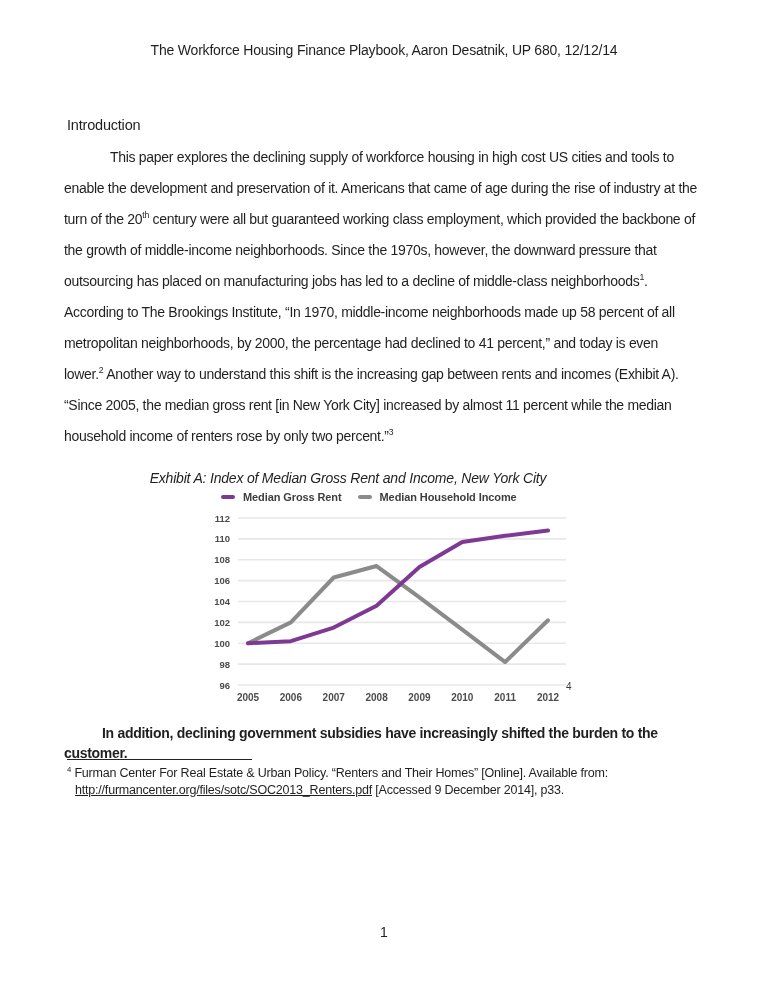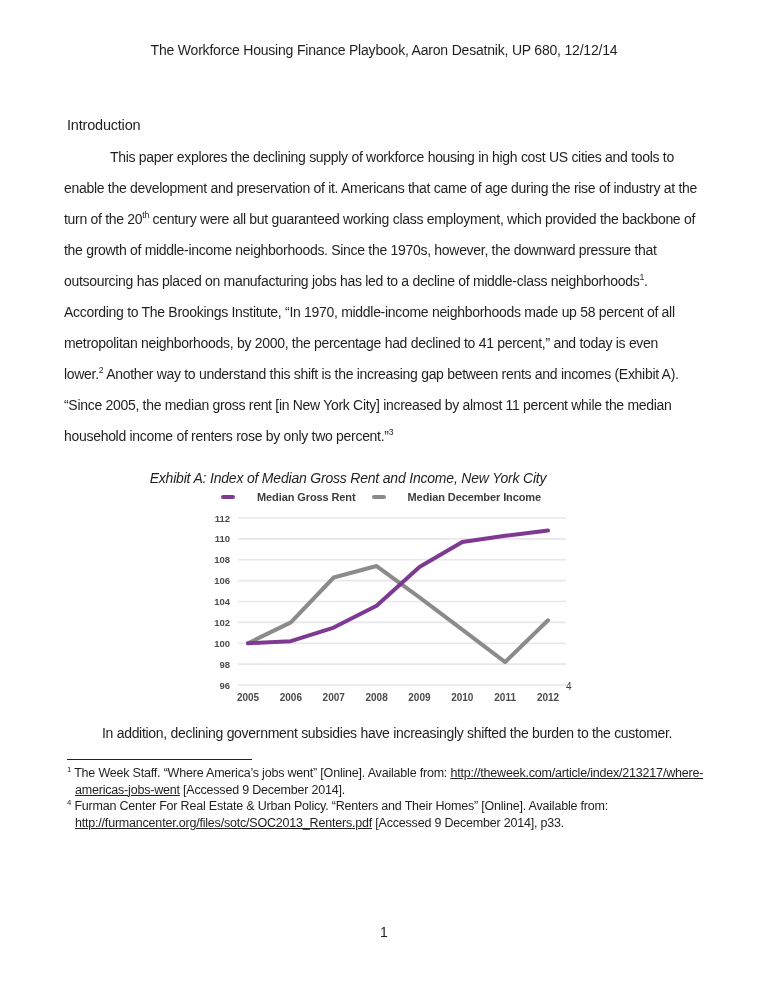--- a/index.html
+++ b/index.html
@@ -3,26 +3,26 @@
 <meta charset="utf-8">
 <style>
   html,body{margin:0;padding:0;background:#ffffff;}
   body{width:768px;height:994px;position:relative;overflow:hidden;
        font-family:"Liberation Sans",sans-serif;color:#1f1f1f;}
   .abs{position:absolute;}
   .header-title{top:42px;left:0;width:768px;text-align:center;font-size:14px;letter-spacing:-0.2px;}
   .section-heading{top:77px;left:67px;font-size:14.5px;font-weight:normal;letter-spacing:-0.2px;margin-top:40px;}
   .body-par{left:64px;width:634px;font-size:14px;line-height:31px;letter-spacing:-0.3px;text-align:left;}
   #para1{top:142px;text-indent:46px;}
-  #para2{top:723px;text-indent:38px;line-height:20px;}
+  #para2{top:723px;text-indent:38px;line-height:20px;font-weight:bold;}
   sup{font-size:0.62em;line-height:0;vertical-align:super;}
   .exhibit-caption{top:470px;left:0;width:696px;text-align:center;font-style:italic;
                    font-size:14px;letter-spacing:-0.2px;}
   .legend{top:491px;left:221px;display:flex;align-items:center;gap:16px;}
-  .legend-item{display:flex;align-items:center;gap:22px;}
+  .legend-item{display:flex;align-items:center;gap:8px;}
   .legend-swatch{width:14px;height:4px;border-radius:2px;}
   .legend-label{font-size:11px;font-weight:bold;color:#3d3d3d;letter-spacing:-0.1px;}
   #chart-svg{top:512px;left:198px;}
   #chart-svg text{font-family:"Liberation Sans",sans-serif;font-weight:bold;fill:#4c4c4c;}
   text.ytick{font-size:9.5px;}
   text.xtick{font-size:10px;}
   .chart-footnote-marker{top:681px;left:566px;font-size:10px;color:#3d3d3d;}
   .footnote-rule{top:759px;left:67px;width:185px;border-top:1px solid #222;height:0;}
   .footnotes{top:765px;left:67px;width:654px;font-size:12.5px;line-height:16.6px;letter-spacing:-0.2px;}
   .footnote{padding-left:8px;text-indent:-8px;}
@@ -40,21 +40,21 @@
 
 <div class="abs exhibit-caption">Exhibit A: Index of Median Gross Rent and Income, New York City</div>
 
 <div class="abs legend" id="legend">
     <div class="legend-item">
       <span class="legend-swatch" style="background: rgb(126, 58, 146);"></span>
       <span class="legend-label">Median Gross Rent</span>
     </div>
     <div class="legend-item">
       <span class="legend-swatch" style="background: rgb(139, 139, 139);"></span>
-      <span class="legend-label">Median December Income</span>
+      <span class="legend-label">Median Household Income</span>
     </div>
   </div>
 
 <svg class="abs" id="chart-svg" width="390" height="196" viewBox="0 0 390 196" xmlns="http://www.w3.org/2000/svg">
     <line x1="40" x2="368" y1="173" y2="173" stroke="#eae6eb" stroke-width="1.6"></line>
     <text x="32" y="176.5" text-anchor="end" class="ytick">96</text>
     <line x1="40" x2="368" y1="152.125" y2="152.125" stroke="#eae6eb" stroke-width="1.6"></line>
     <text x="32" y="155.625" text-anchor="end" class="ytick">98</text>
     <line x1="40" x2="368" y1="131.25" y2="131.25" stroke="#eae6eb" stroke-width="1.6"></line>
     <text x="32" y="134.75" text-anchor="end" class="ytick">100</text>
@@ -82,17 +82,16 @@
     <polyline points="50,131.25 92.86,129.16249999999997 135.72,115.59375 178.57999999999998,93.67500000000005 221.44,55.05625000000003 264.3,30.00624999999997 307.15999999999997,23.74375000000003 350.02,18.52500000000003" fill="none" stroke="#7e3a92" stroke-width="4" stroke-linejoin="round" stroke-linecap="round"></polyline>
   </svg>
 
 <div class="abs chart-footnote-marker">4</div>
 
 <div class="abs body-par" id="para2">In addition, declining government subsidies have increasingly shifted the burden to the customer.</div>
 
 <div class="abs footnote-rule"></div>
 
 <div class="abs footnotes" id="footnotes">
-    <div class="footnote"><sup>1</sup> <span>The Week Staff. “Where America’s jobs went” [Online]. Available from: </span><span class="fn-link">http://theweek.com/article/index/213217/where-americas-jobs-went</span><span> [Accessed 9 December 2014].</span></div>
     <div class="footnote"><sup>4</sup> <span>Furman Center For Real Estate &amp; Urban Policy. “Renters and Their Homes” [Online]. Available from: </span><span class="fn-link">http://furmancenter.org/files/sotc/SOC2013_Renters.pdf</span><span> [Accessed 9 December 2014], p33.</span></div>
   </div>
 
 <div class="abs page-number">1</div>
 
 </body></html>

